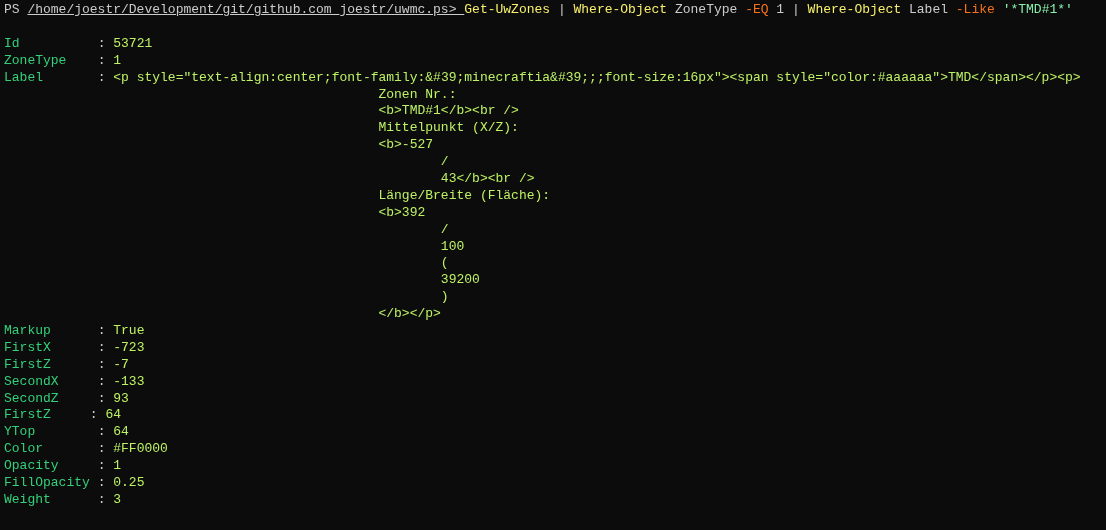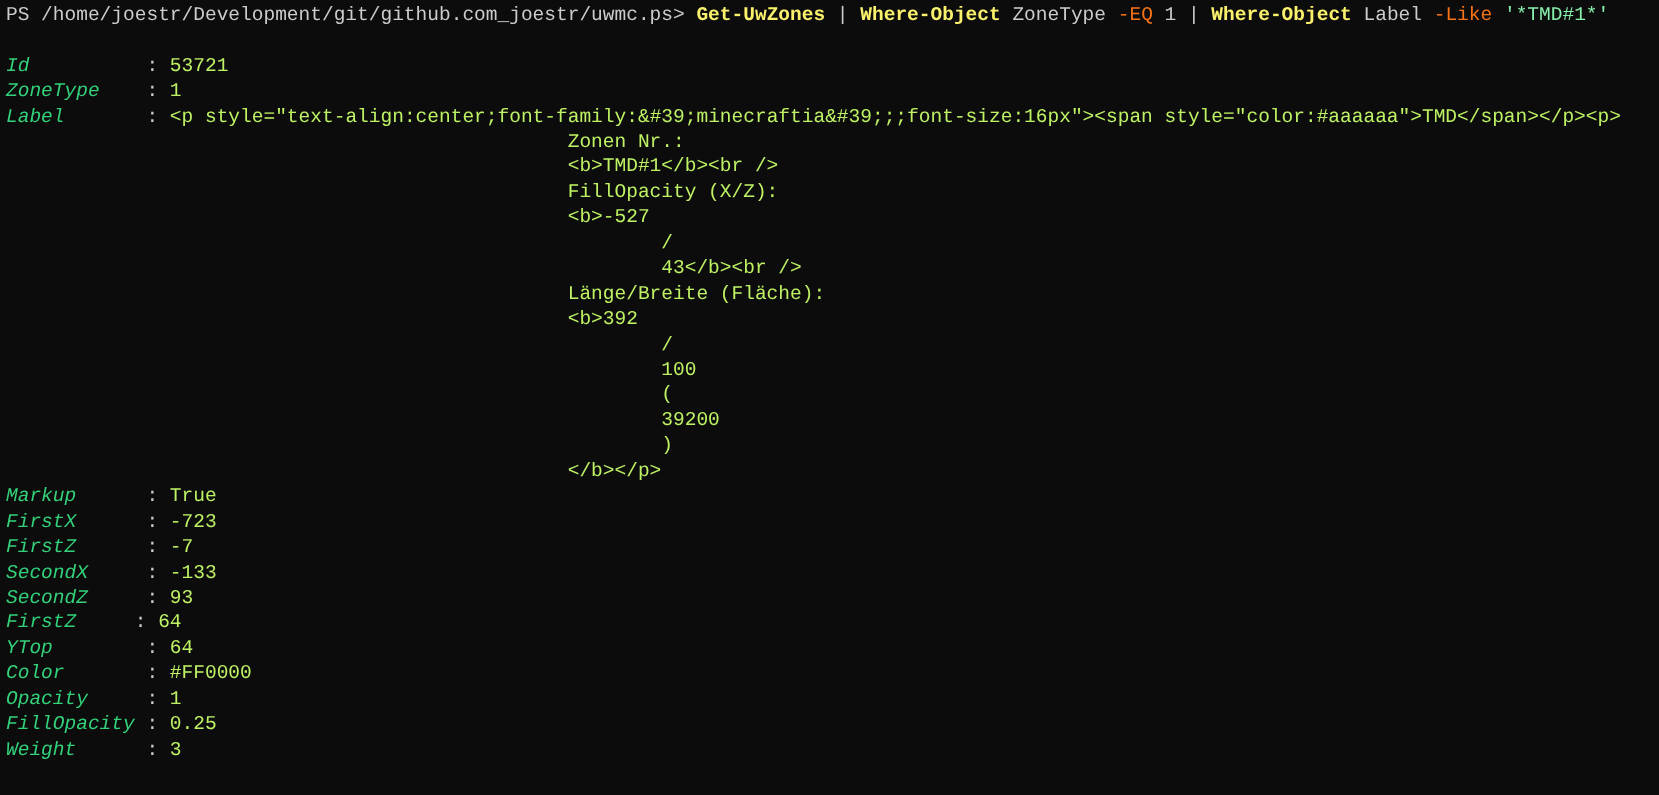--- a/index.html
+++ b/index.html
@@ -9,44 +9,44 @@
       font-size: 13px;
       line-height: 1.3;
       color: #cccccc;
       width: 1106px;
       height: 530px;
       overflow: hidden;
       padding: 2px 4px;
     }
     .line { white-space: pre; }
     .prompt-ps { color: #cccccc; }
-    .prompt-path { color: #cccccc; }
-    .cmd-yellow { color: #f9f06b; font-weight: bold; }
+    .prompt-path { color: #cccccc; text-decoration: underline; }
+    .cmd-yellow { color: #f9f06b; }
     .cmd-white { color: #cccccc; }
     .cmd-pipe { color: #cccccc; }
     .cmd-gray { color: #f97316; }
     .cmd-cyan { color: #86efac; }
-    .key-green { color: #33d17a; font-style: italic; }
+    .key-green { color: #33d17a; }
     .val-white { color: #bef264; }
     .sep { color: #cccccc; }
     .blank { height: 17px; }
   </style>
 </head>
 <body>
 
 <div class="line"><span class="prompt-ps">PS </span><span class="prompt-path">/home/joestr/Development/git/github.com_joestr/uwmc.ps&gt; </span><span class="cmd-yellow">Get-UwZones</span><span class="cmd-pipe"> | </span><span class="cmd-yellow">Where-Object</span><span class="cmd-white"> ZoneType </span><span class="cmd-gray">-EQ</span><span class="cmd-white"> 1</span><span class="cmd-pipe"> | </span><span class="cmd-yellow">Where-Object</span><span class="cmd-white"> Label </span><span class="cmd-gray">-Like</span><span class="cmd-white"> </span><span class="cmd-cyan">'*TMD#1*'</span></div>
 
 <div class="blank"></div>
 
 <div class="line"><span class="key-green">Id         </span><span class="sep"> : </span><span class="val-white">53721</span></div>
 <div class="line"><span class="key-green">ZoneType   </span><span class="sep"> : </span><span class="val-white">1</span></div>
 <div class="line"><span class="key-green">Label      </span><span class="sep"> : </span><span class="val-white">&lt;p style="text-align:center;font-family:&amp;#39;minecraftia&amp;#39;;;font-size:16px"&gt;&lt;span style="color:#aaaaaa"&gt;TMD&lt;/span&gt;&lt;/p&gt;&lt;p&gt;</span></div>
 <div class="line val-white">                                                Zonen Nr.:</div>
 <div class="line val-white">                                                &lt;b&gt;TMD#1&lt;/b&gt;&lt;br /&gt;</div>
-<div class="line val-white">                                                FillOpacity (X/Z):</div>
+<div class="line val-white">                                                Mittelpunkt (X/Z):</div>
 <div class="line val-white">                                                &lt;b&gt;-527</div>
 <div class="line val-white">                                                        /</div>
 <div class="line val-white">                                                        43&lt;/b&gt;&lt;br /&gt;</div>
 <div class="line val-white">                                                Länge/Breite (Fläche):</div>
 <div class="line val-white">                                                &lt;b&gt;392</div>
 <div class="line val-white">                                                        /</div>
 <div class="line val-white">                                                        100</div>
 <div class="line val-white">                                                        (</div>
 <div class="line val-white">                                                        39200</div>
 <div class="line val-white">                                                        )</div>

